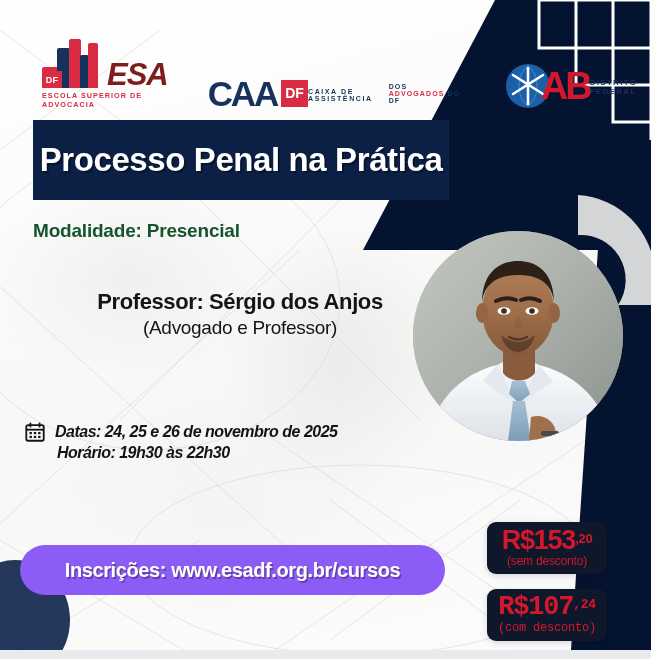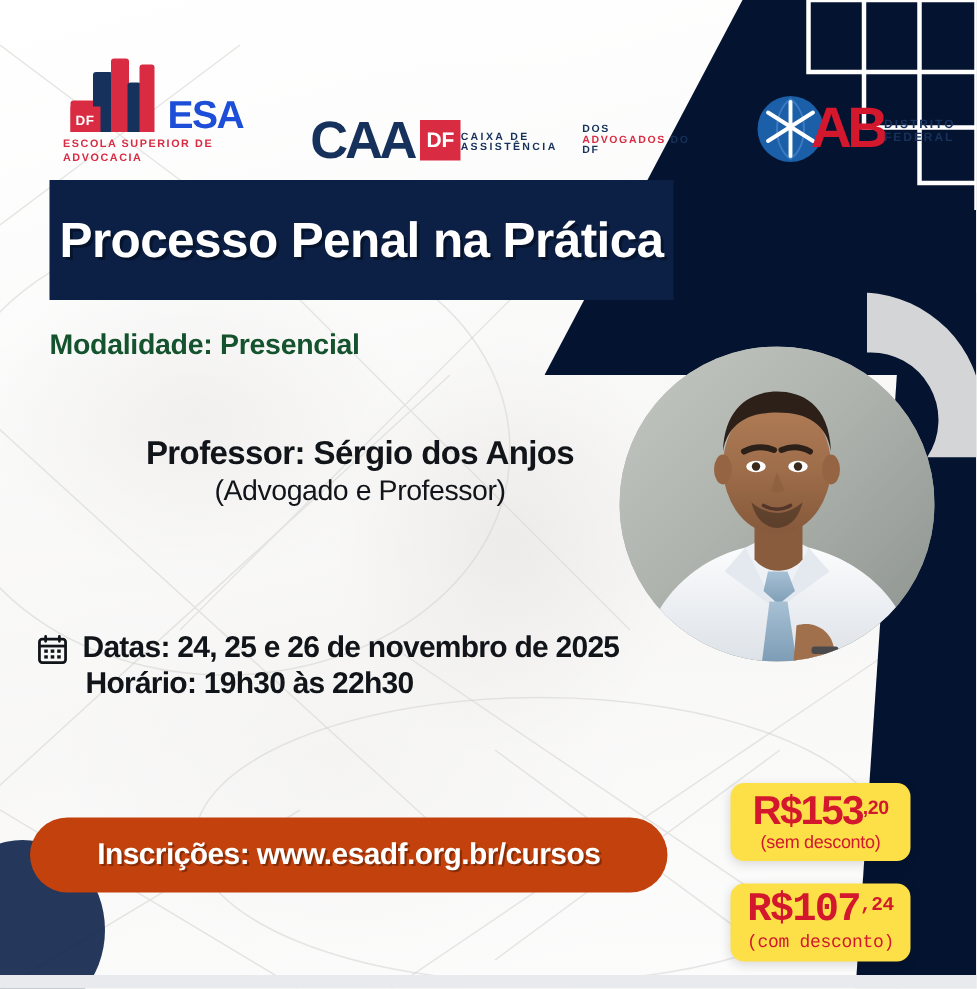--- a/index.html
+++ b/index.html
@@ -65,21 +65,21 @@
   .bk1 { left:0; width:17px; height:21px; background:#d92b41; }
   .bk2 { left:15px; width:13px; height:40px; background:#16325c; }
   .bk3 { left:27px; width:12px; height:49px; background:#d92b41; }
   .bk4 { left:38px; width:9px;  height:33px; background:#16325c; }
   .bk5 { left:46px; width:10px; height:45px; background:#d92b41; }
   .esa-df {
     position:absolute; left:0; bottom:0; width:20px; height:17px;
     background:#d92b41; color:#fff; font-size:9px; font-weight:bold;
     display:flex; align-items:center; justify-content:center; letter-spacing:.3px;
   }
-  .esa-word { font-size:26px; font-weight:bold; color:#1d4ed8; letter-spacing:-1px; line-height:.88; }
+  .esa-word { font-size:31px; font-weight:bold; color:#7f1d1d; letter-spacing:-1px; line-height:.88;font-style:italic; }
   .esa-sub { font-size:7.2px; color:#d92b41; letter-spacing:1.05px; font-weight:bold; margin-top:3px; }
 
   .logo-caa { display:flex; flex-direction:row; align-items:center; }
   .caa-row { display:flex; align-items:center; gap:4px; }
   .caa-word { font-size:35px; font-weight:bold; color:#16325c; letter-spacing:-2.2px; line-height:.9; }
   .caa-df {
     width:27px; height:27px; background:#d92b41; color:#fff;
     font-size:14px; font-weight:bold; display:flex; align-items:center; justify-content:center;
   }
   .caa-sub1 { font-size:7px; color:#16325c; letter-spacing:1.6px; margin-top:4px; font-weight:bold; }
@@ -111,40 +111,40 @@
 
   
   .prof-block { position:absolute; left:60px; top:289px; width:360px; text-align:center; }
   .prof-name { font-size:22px; font-weight:bold; color:#111418; letter-spacing:-.4px; }
   .prof-role { font-size:19px; color:#111418; margin-top:2px; letter-spacing:-.3px; }
 
   
   .info { position:absolute; left:24px; top:421px; }
   .info-line { display:flex; align-items:center; gap:9px; }
   .info-line + .info-line { margin-top:1px; }
-  .info-text { font-size:20px; font-weight:bold; color:#111418; letter-spacing:-.5px; }
+  .info-text { font-size:16px; font-weight:bold; color:#111418; letter-spacing:-.5px;font-style:italic; }
   .info-indent { padding-left:33px; }
   .ico { width:22px; height:22px; flex:0 0 22px; }
 
   
   .reg-pill {
     position:absolute; left:20px; top:545px;
     width:425px; height:50px;
-    background:#c2410c; border-radius:26px;
+    background:#8b5cf6; border-radius:26px;
     display:flex; align-items:center; justify-content:center;
   }
   .reg-text {
     color:#fff; font-size:20px; font-weight:bold; letter-spacing:-.4px;
     text-shadow:1.5px 1.5px 0 rgba(0,0,0,.3);
   }
 
   
   .price-card {
     position:absolute;
-    width:120px; background:#fde047; border-radius:9px;
+    width:120px; background:#0f172a; border-radius:9px;
     box-shadow:0 2px 7px rgba(0,0,0,.14);
     padding:5px 6px 6px; text-align:center;
   }
   .price-1 { left:487px; top:522px; }
   .price-2 { left:487px; top:589px;font-family:Liberation Mono, monospace; }
   .price-main {
     font-size:27px; font-weight:bold; color:#d3182e; letter-spacing:-1.2px;
     line-height:1; display:inline-block;
   }
   .price-cents { font-size:13px; font-weight:bold; color:#d3182e; vertical-align:super; letter-spacing:-.3px; }

